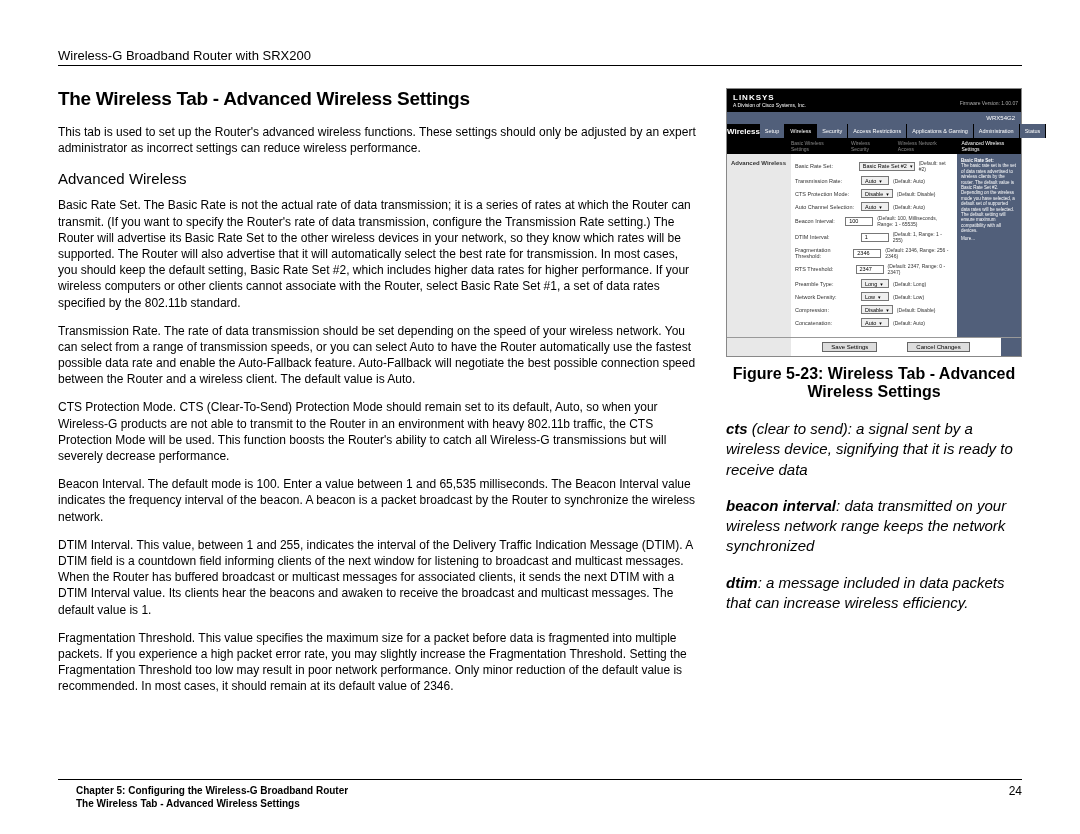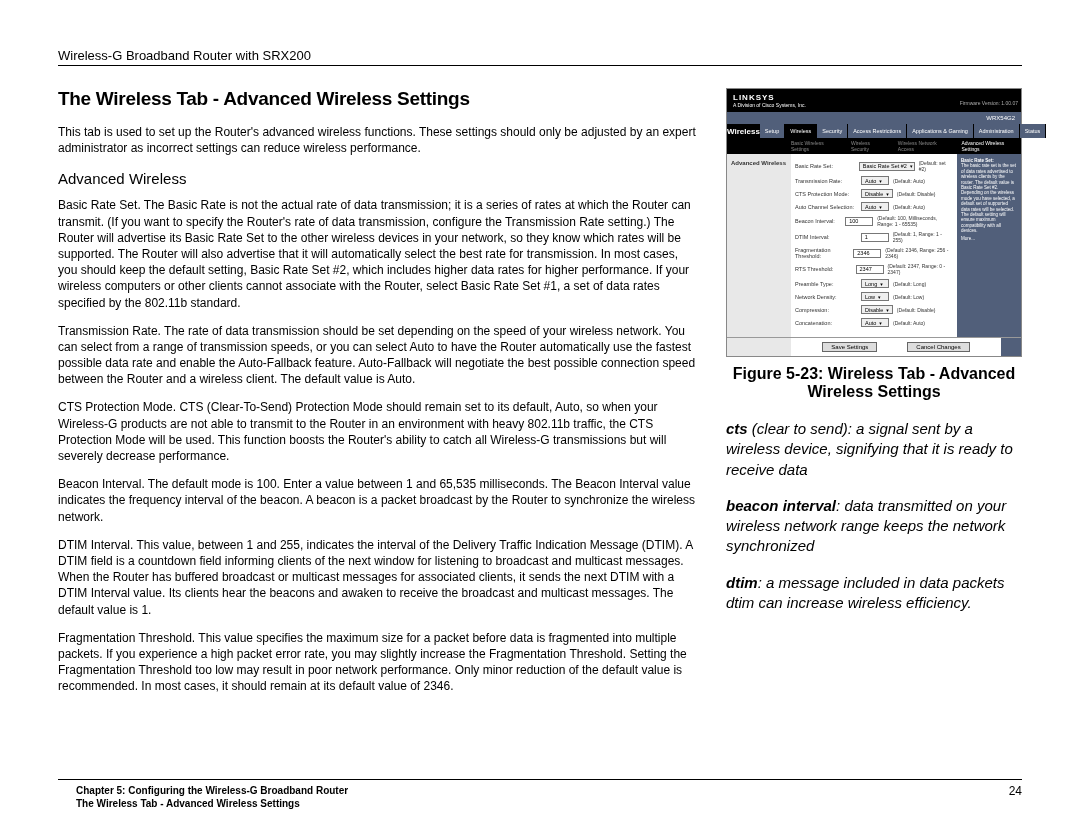--- a/index.html
+++ b/index.html
@@ -296,21 +296,21 @@
 
     <div class="figure-caption">Figure 5-23: Wireless Tab - Advanced Wireless Settings</div>
 
     <p class="glossary">
       <span class="term">cts</span><span> (clear to send): a signal sent by a wireless device, signifying that it is ready to receive data</span>
     </p>
     <p class="glossary">
       <span class="term">beacon interval</span><span>: data transmitted on your wireless network range keeps the network synchronized</span>
     </p>
     <p class="glossary">
-      <span class="term">dtim</span><span>: a message included in data packets dtim can increase wireless efficiency.</span>
+      <span class="term">dtim</span><span>: a message included in data packets that can increase wireless efficiency.</span>
     </p>
   </div>
 </div>
 
 <div class="footer">
   <div class="footer-left">
     <div>Chapter 5: Configuring the Wireless-G Broadband Router</div>
     <div>The Wireless Tab - Advanced Wireless Settings</div>
   </div>
   <div class="footer-right">24</div>

